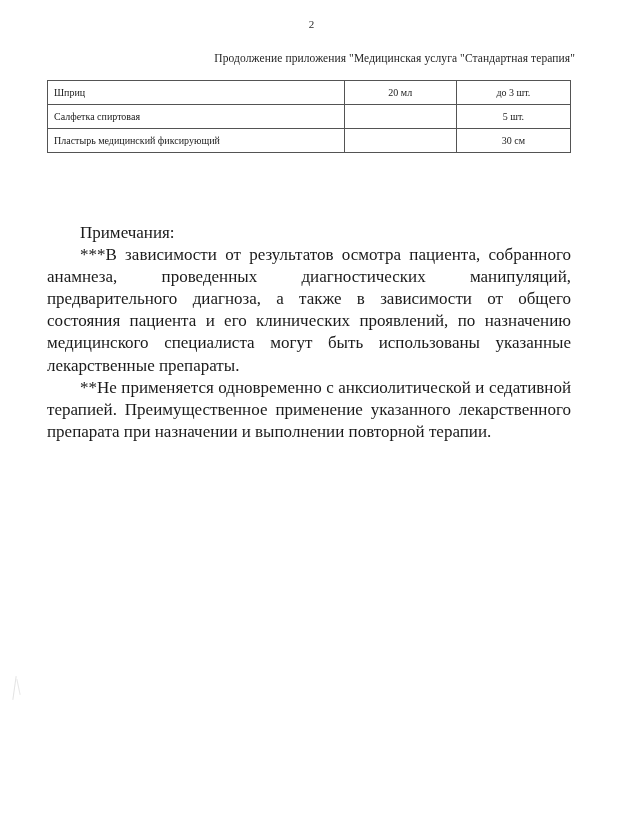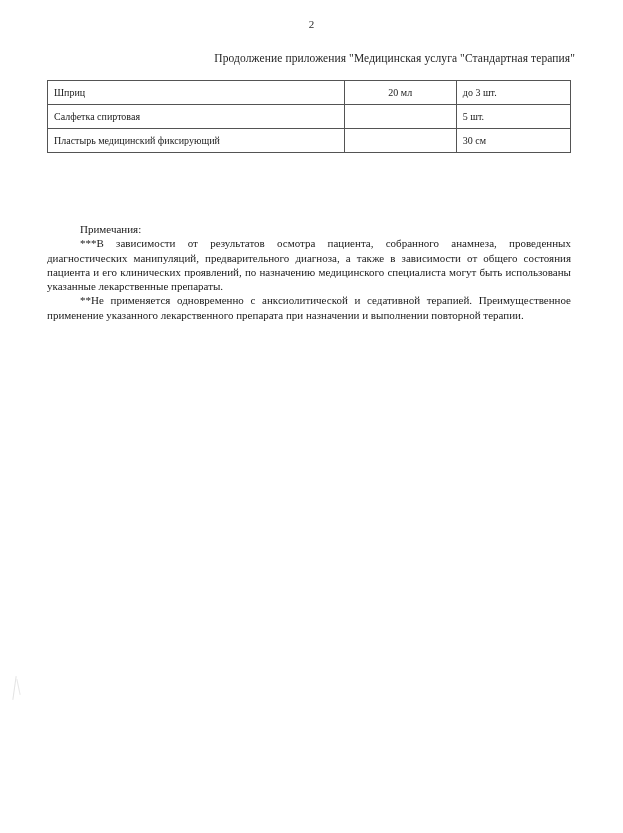--- a/index.html
+++ b/index.html
@@ -59,27 +59,28 @@
   td.col-name {
     width: 306px;
     text-align: left;
   }
   td.col-dose {
     width: 108px;
     text-align: center;
   }
   td.col-qty {
     width: 110px;
+    text-align: center;
   }
   .notes {
     position: absolute;
     top: 222px;
     left: 47px;
     width: 524px;
-    font-size: 11px;
+    font-size: 17px;
     line-height: 1.30;
     color: #1a1a1a;
   }
   .notes p {
     margin: 0 0 0 0;
     text-align: justify;
     text-indent: 33px;
   }
   .notes p.first {
     text-indent: 33px;

